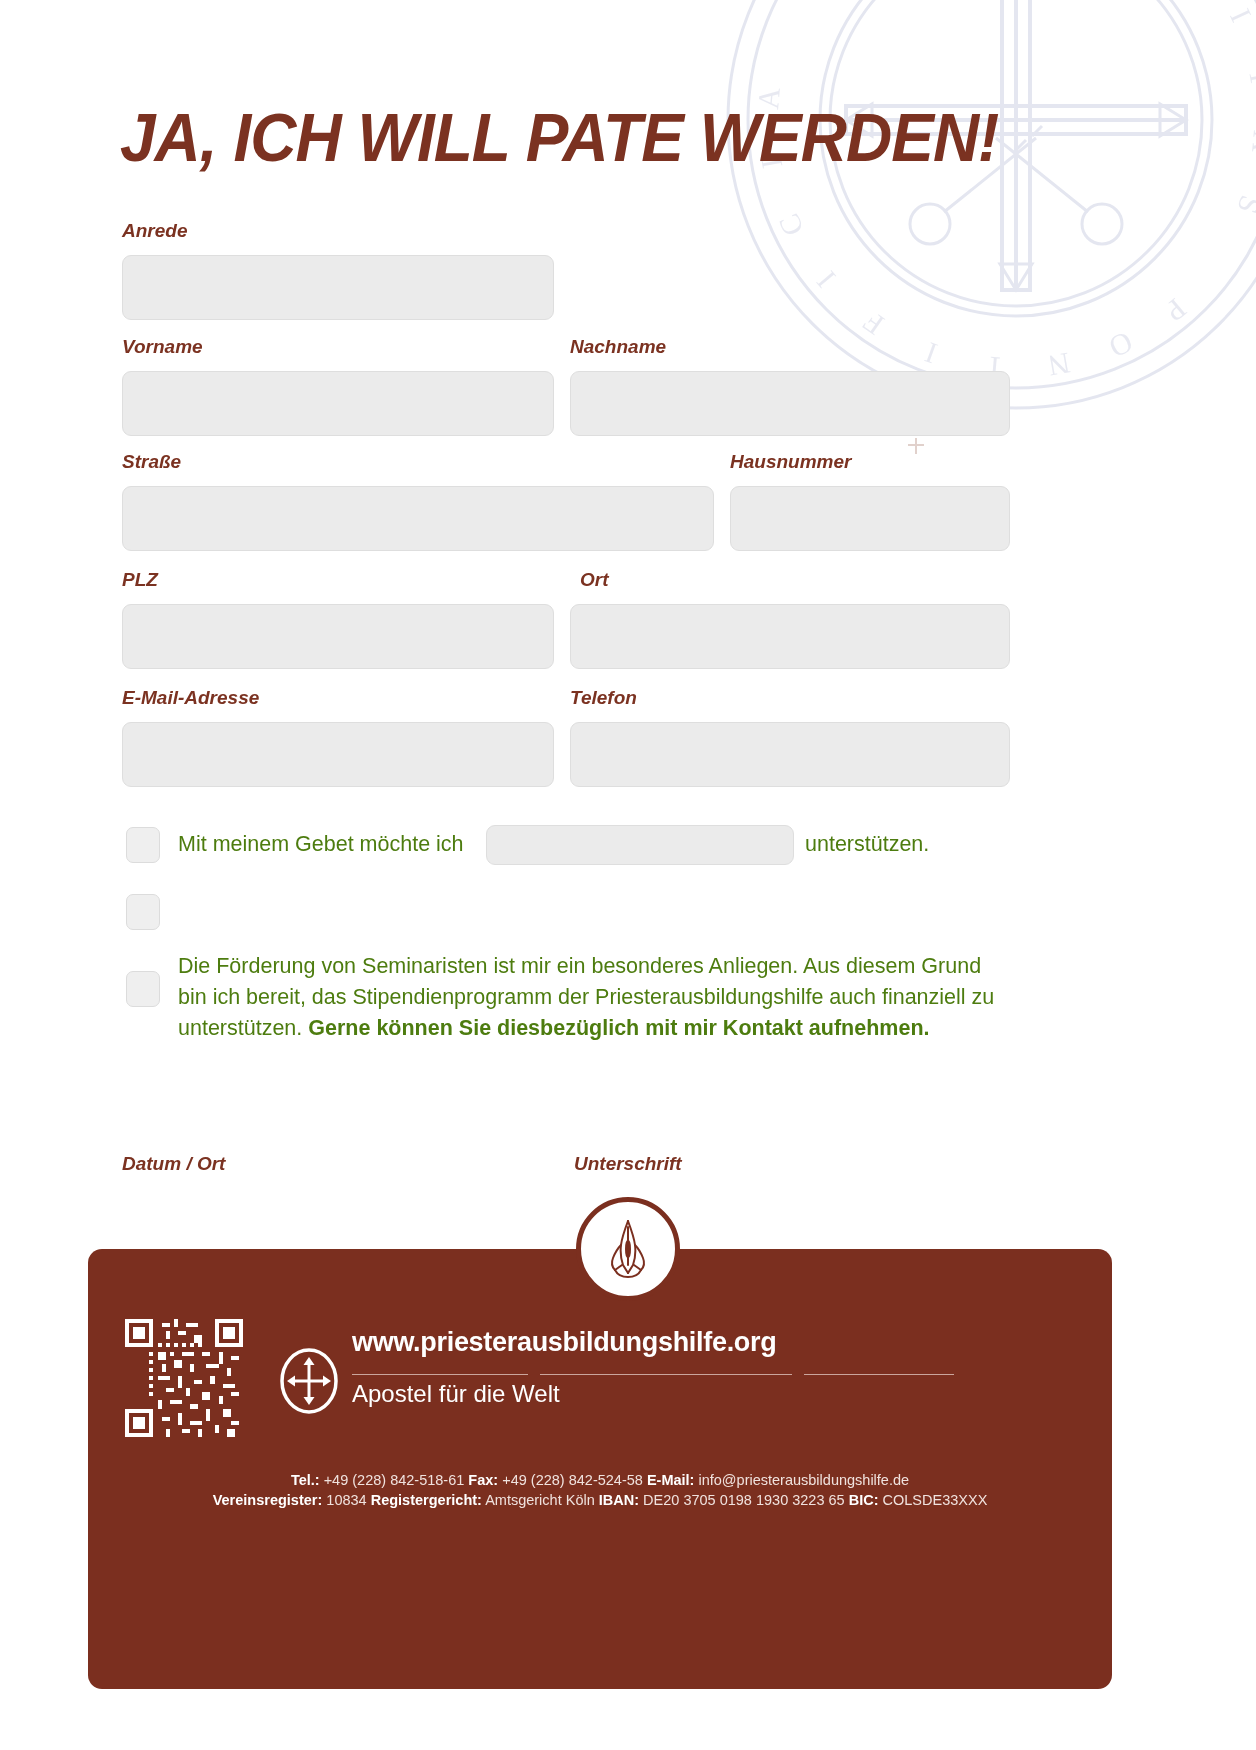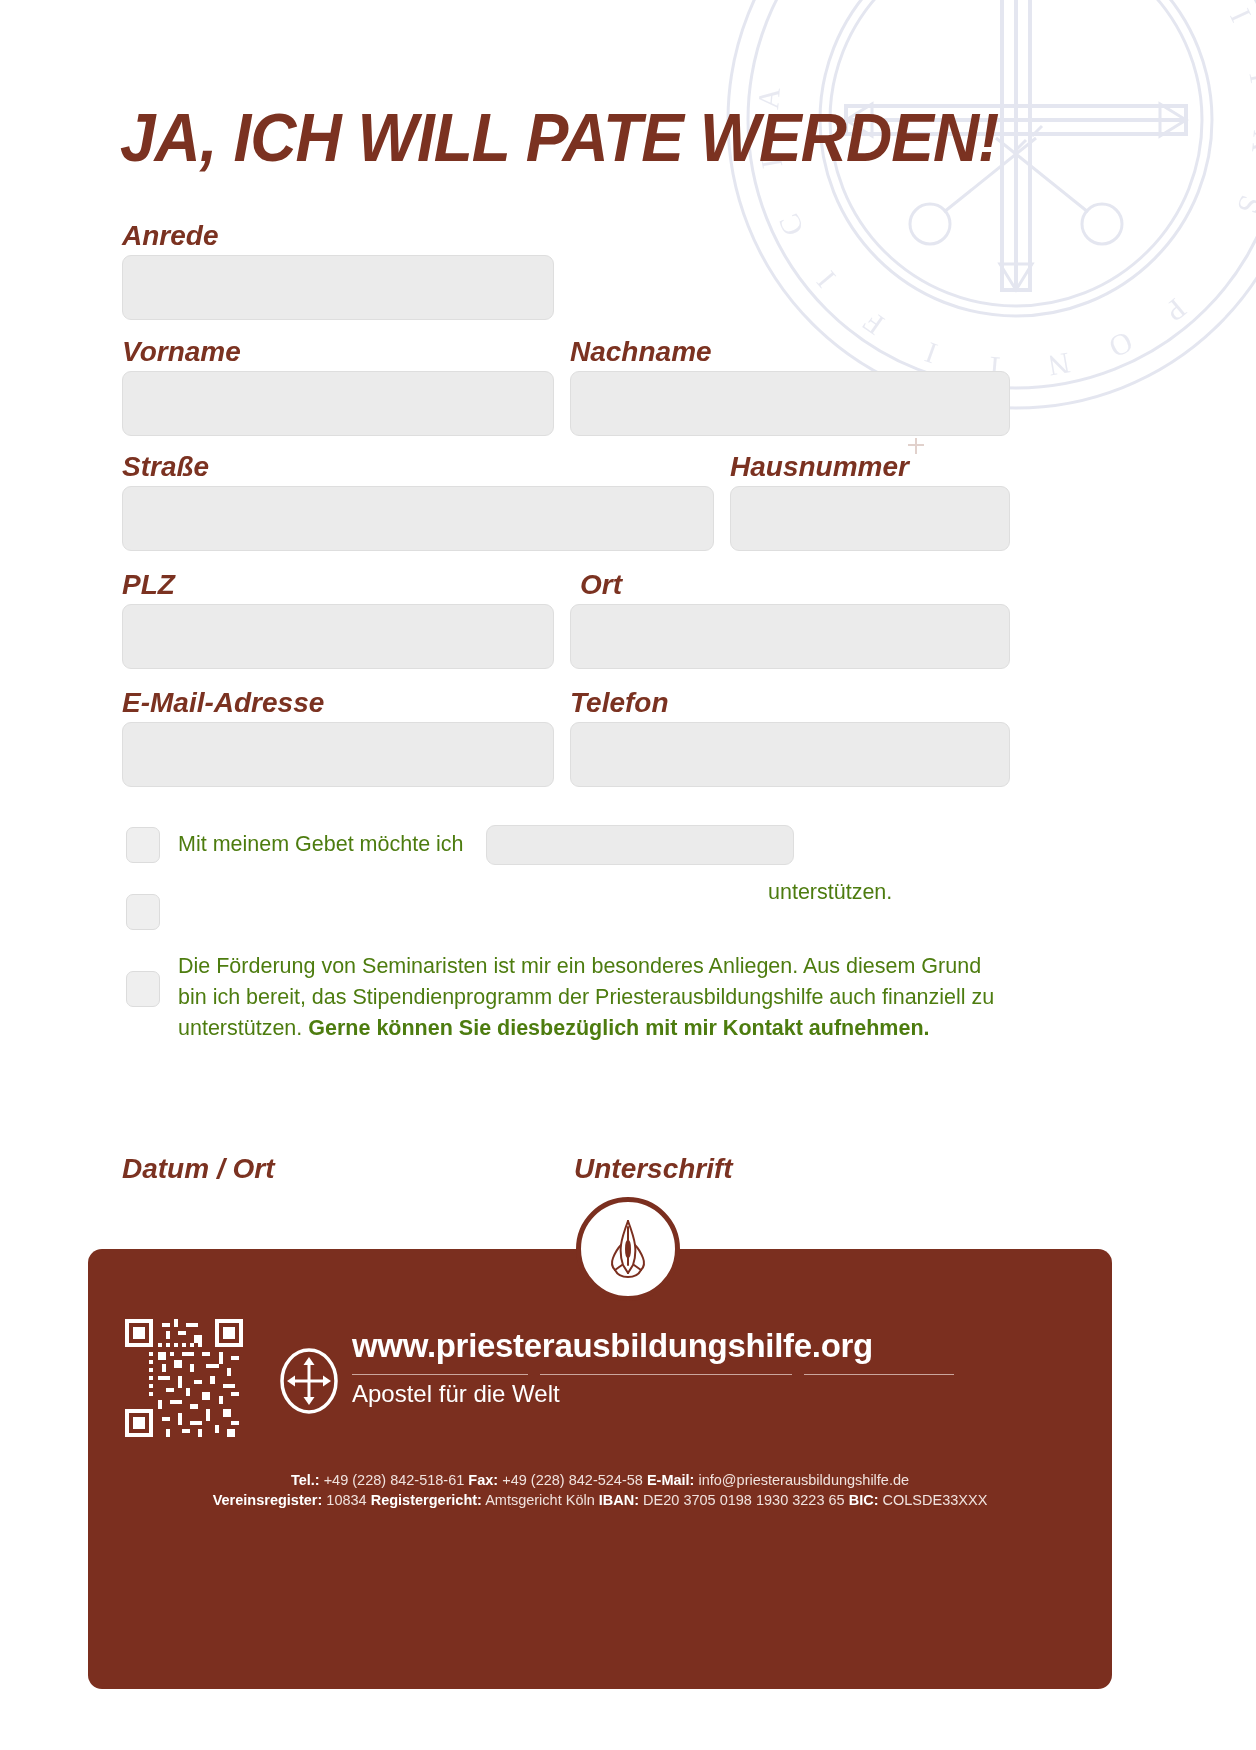--- a/index.html
+++ b/index.html
@@ -34,21 +34,21 @@
     transform:scaleX(.94);
     transform-origin:left center;
     white-space:nowrap;
     z-index:3;
   }
 
   
   .form{position:absolute;left:0;top:0;width:100%;z-index:2;}
   .fld-label{
     position:absolute;
-    font-size:28px;
+    font-size:19px;
     font-weight:bold;
     font-style:italic;
     color:#7b3221;
     white-space:nowrap;
   }
   .fld-box{
     position:absolute;
     background:#ebebeb;
     border:1px solid #dedede;
     border-radius:9px;
@@ -108,21 +108,21 @@
   }
   .logo-mark{
     position:absolute;
     left:279px;top:1348px;
     width:60px;height:66px;
     z-index:5;
   }
   .url{
     position:absolute;
     left:352px;top:1327px;
-    font-size:33px;
+    font-size:27px;
     font-weight:bold;
     color:#ffffff;
     letter-spacing:-.3px;
     white-space:nowrap;
     z-index:5;
   }
   .rule{
     position:absolute;
     height:1px;background:#e6cfc8;opacity:.75;
     z-index:5;
@@ -235,21 +235,21 @@
     <div class="fld-box" style="left:122px;top:722px;width:432px;height:65px;"></div>
 
     <div class="fld-label" style="left:570px;top:687px;">Telefon</div>
     <div class="fld-box" style="left:570px;top:722px;width:440px;height:65px;"></div>
 
   </div>
 
   <div class="cbx" style="left:126px;top:827px;"></div>
   <div class="cbx-text" style="left:178px;top:829px;white-space:nowrap;">Mit meinem Gebet möchte ich</div>
   <div class="inline-box" style="left:486px;top:825px;width:308px;height:40px;"></div>
-  <div class="cbx-text" style="left:768px;top:829px;white-space:nowrap;margin-top:48px;">unterstützen.</div>
+  <div class="cbx-text" style="left:805px;top:829px;white-space:nowrap;">unterstützen.</div>
 
   <div class="cbx" style="left:126px;top:894px;"></div>
 
   <div class="cbx" style="left:126px;top:971px;"></div>
   <div class="cbx-text" style="left:178px;top:951px;width:830px;"><span>Die Förderung von Seminaristen ist mir ein besonderes Anliegen. Aus diesem Grund bin ich bereit, das Stipendienprogramm der Priesterausbildungshilfe auch finanziell zu unterstützen. </span><b>Gerne können Sie diesbezüglich mit mir Kontakt aufnehmen.</b></div>
 
   <div class="fld-label" style="left:122px;top:1153px;">Datum / Ort</div>
   <div class="fld-label" style="left:574px;top:1153px;">Unterschrift</div>
 
   <div class="footer"></div>

